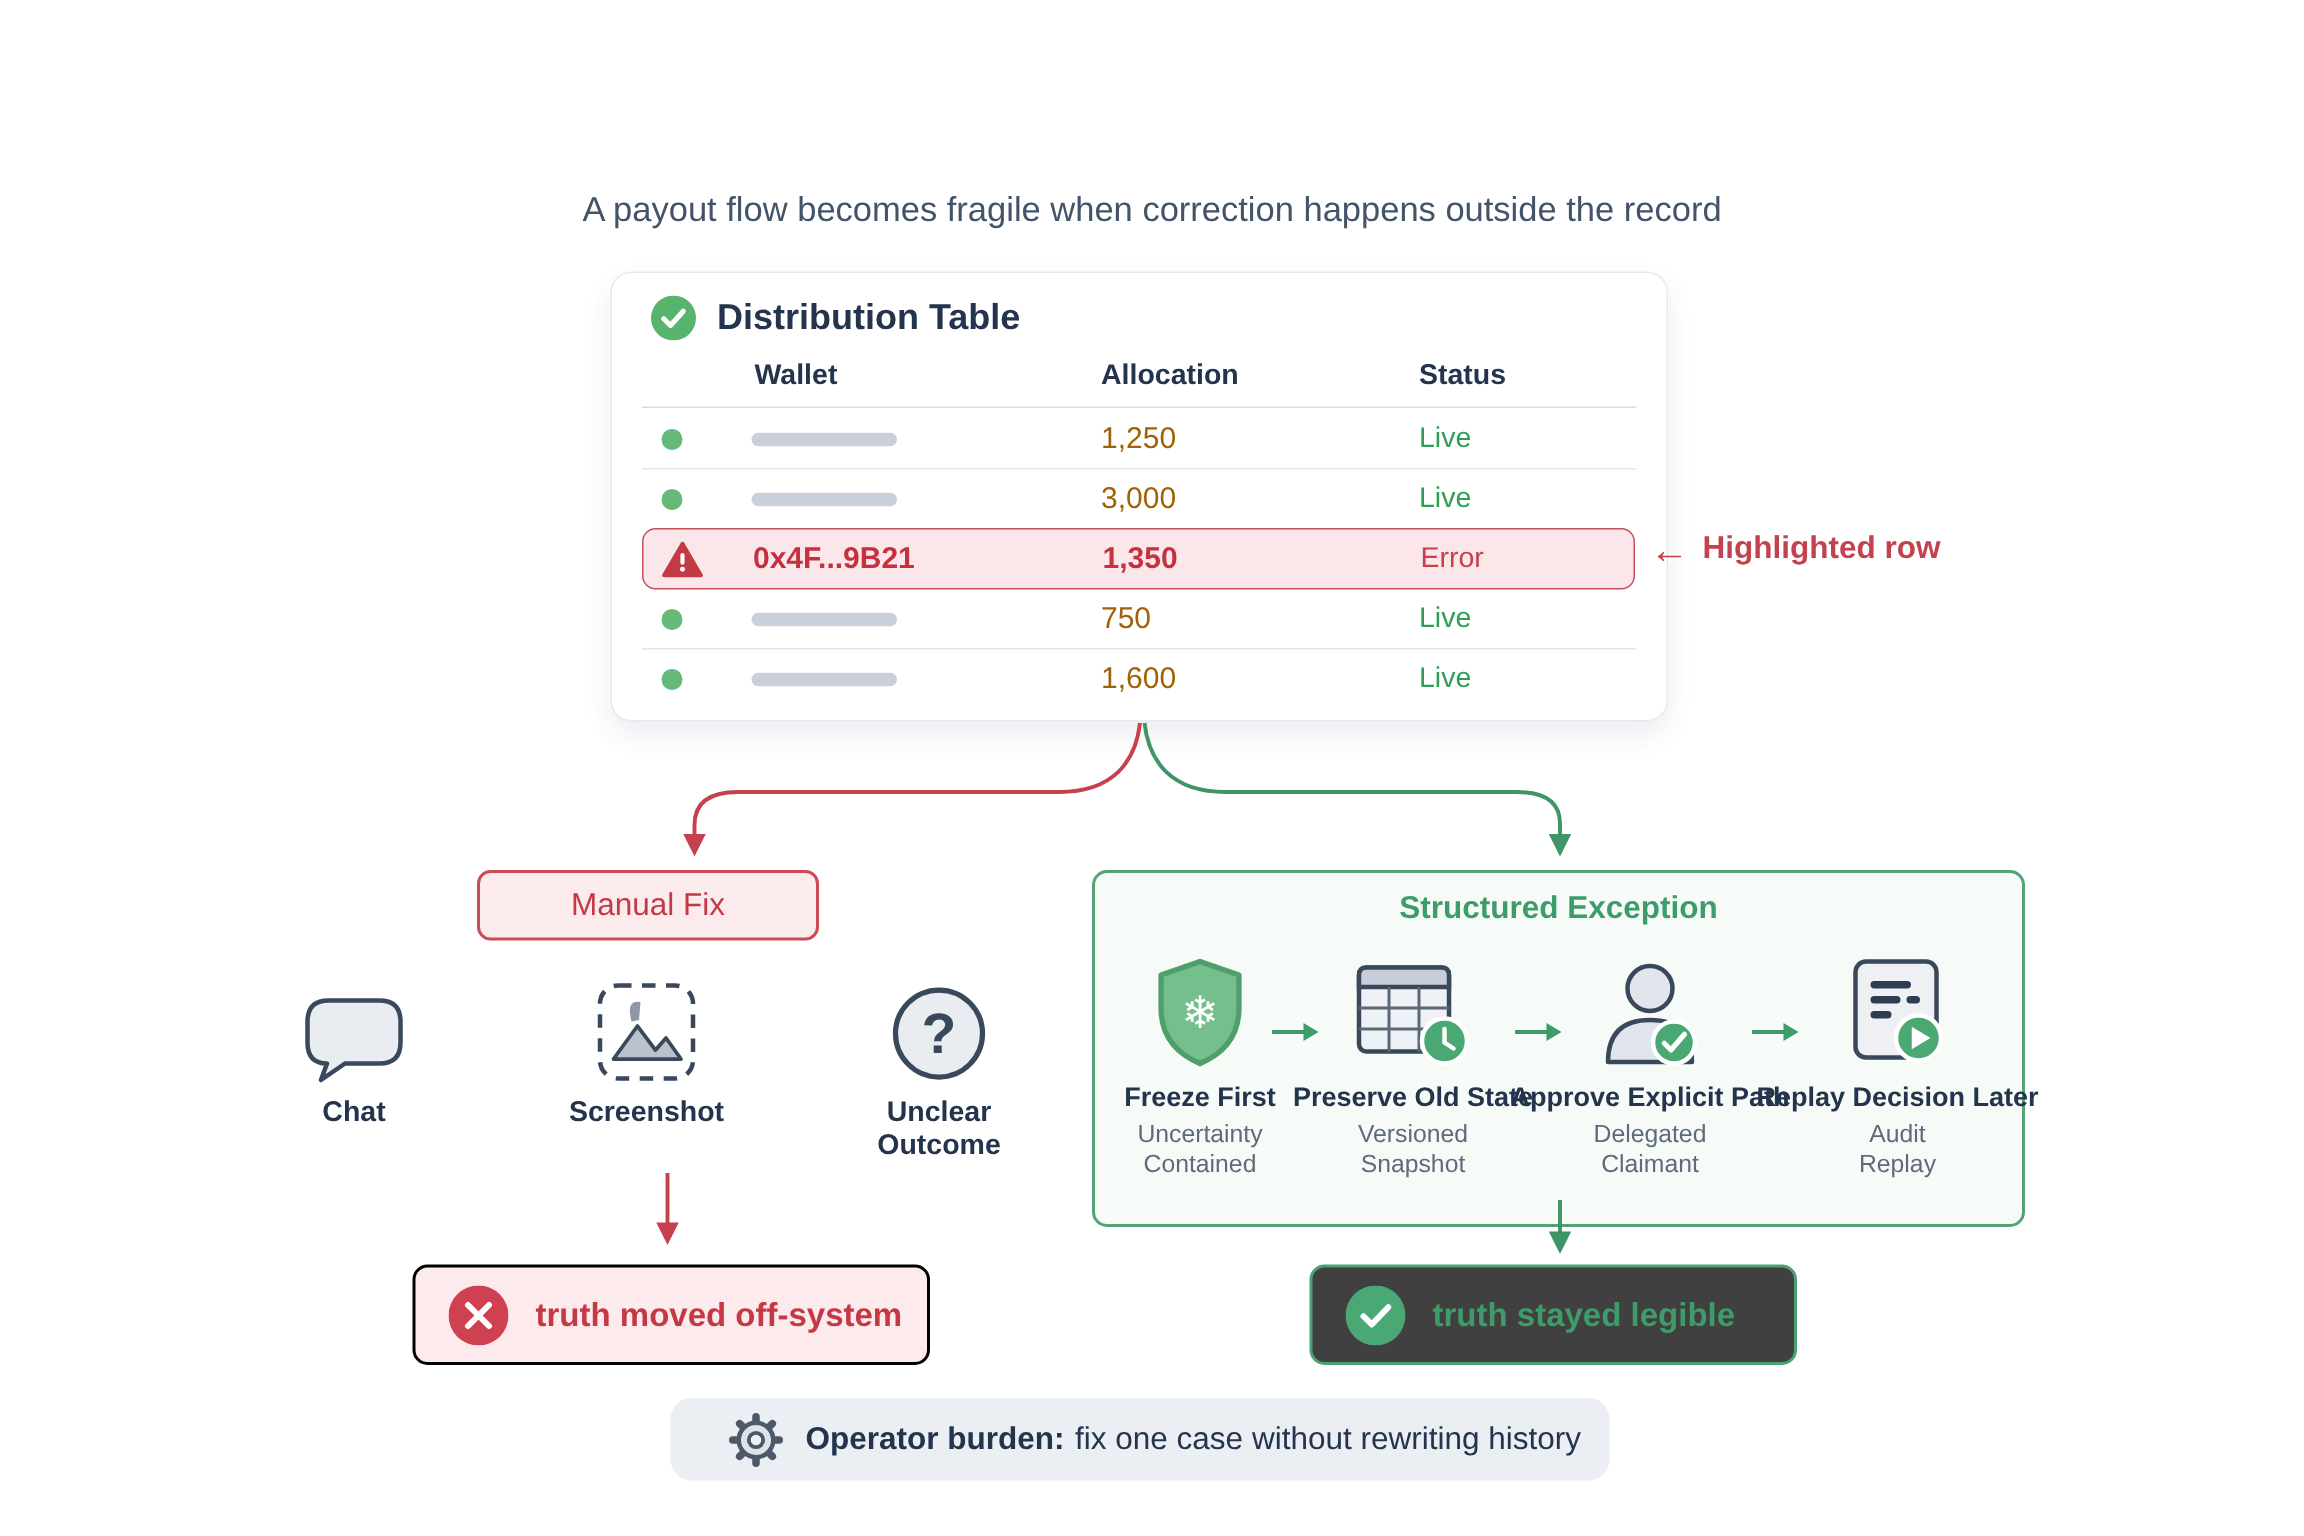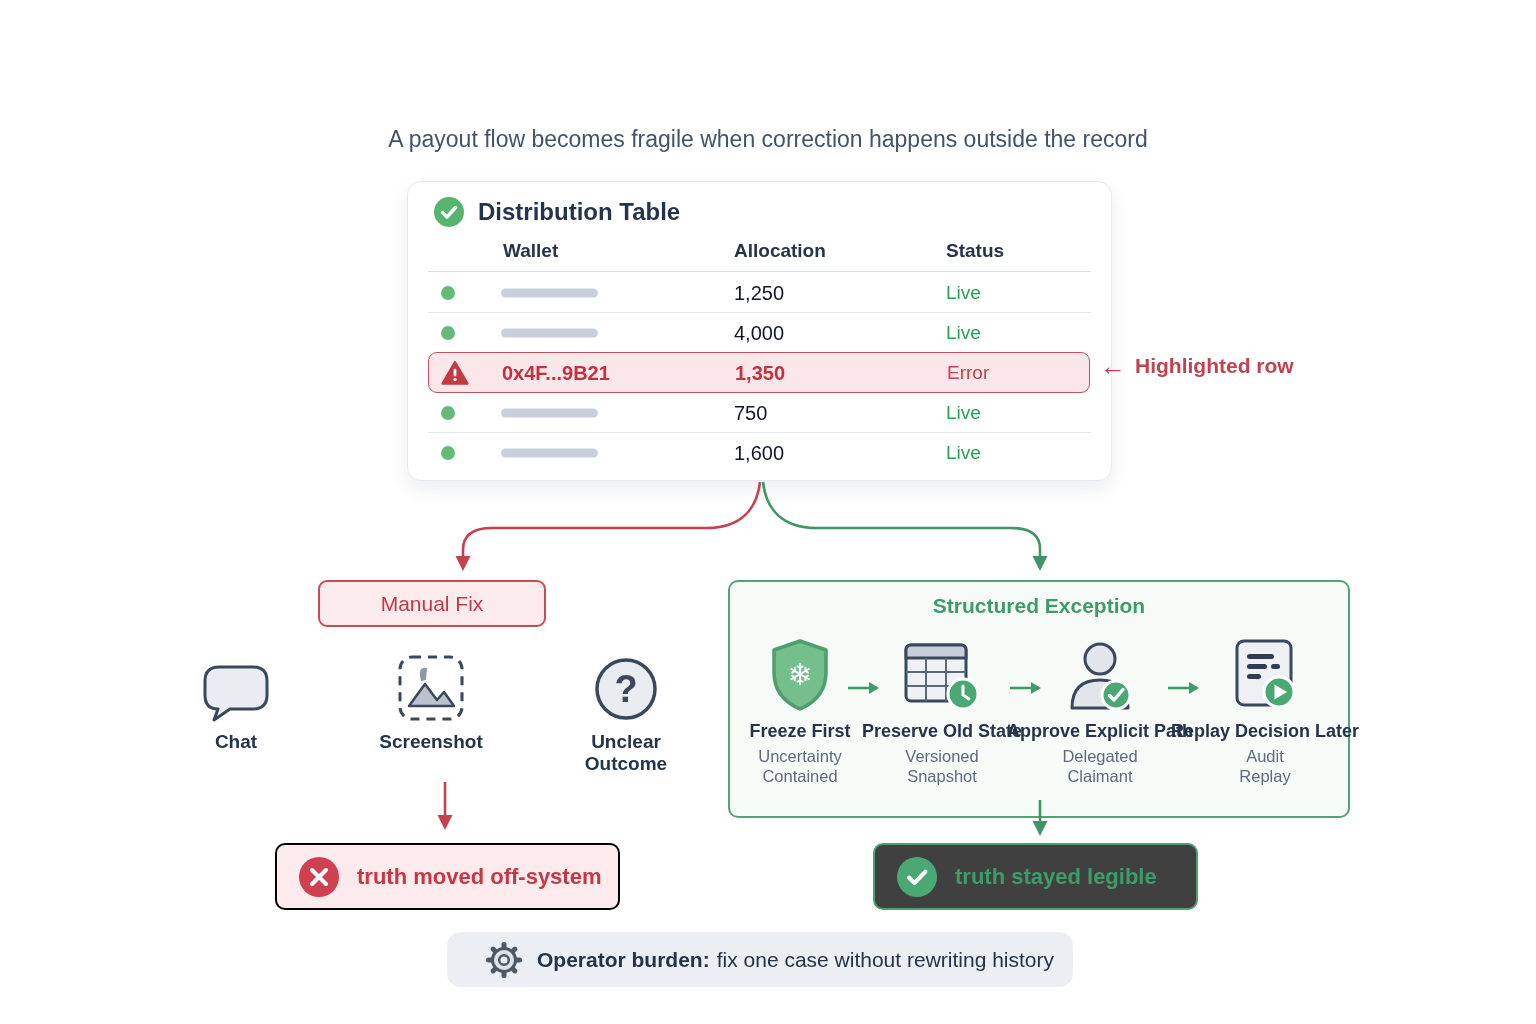--- a/index.html
+++ b/index.html
@@ -21,21 +21,21 @@
   .col-head { position:absolute; top:58px; font-size:19px; font-weight:700; color:#24344c; }
   .col-wallet { left:95px; } .col-alloc { left:326px; } .col-status { left:538px; }
   .sep { position:absolute; left:20px; right:20px; height:1px; background:#e2e7ed; }
   .sep-head { top:89px; background:#d7dde4; }
   .row { position:absolute; left:0; width:100%; height:40px; }
   .row .dot { position:absolute; left:33px; top:50%; transform:translateY(-50%);
               width:14px; height:14px; border-radius:50%; background:#65ba79; }
   .row .pill { position:absolute; left:93px; top:50%; transform:translateY(-50%);
                width:97px; height:9px; border-radius:5px; background:#c9d0da; }
   .row .alloc { position:absolute; left:326px; top:50%; transform:translateY(-50%);
-                font-size:20px; color:#0f172a; }
+                font-size:20px; color:#a16207; }
   .row .status { position:absolute; left:538px; top:50%; transform:translateY(-50%);
                  font-size:19px; font-weight:500; color:#2f9e57; }
   .row-error { position:absolute; left:20px; top:170px; width:662px; height:41px;
                background:#fbe7e9; border:1.5px solid #c5505c; border-radius:9px; }
   .row-error .warn { position:absolute; left:12px; top:50%; transform:translateY(-50%); }
   .row-error .wallet { position:absolute; left:73px; top:50%; transform:translateY(-50%);
                        font-size:20px; font-weight:700; color:#c4313f; }
   .row-error .alloc { position:absolute; left:306px; top:50%; transform:translateY(-50%);
                       font-size:20px; font-weight:700; color:#c4313f; }
   .row-error .status { position:absolute; left:518px; top:50%; transform:translateY(-50%);
@@ -113,21 +113,21 @@
     <div class="row" style="top:91px">
       <span class="dot"></span>
       <span class="pill"></span>
       <span class="alloc">1,250</span>
       <span class="status">Live</span>
     </div>
     <div class="sep" style="top:130px"></div>
     <div class="row" style="top:131px">
       <span class="dot"></span>
       <span class="pill"></span>
-      <span class="alloc">4,000</span>
+      <span class="alloc">3,000</span>
       <span class="status">Live</span>
     </div>
 
     <div class="row-error">
       <svg class="warn" width="28" height="25" viewBox="0 0 32 28">
         <path d="M16 2 L30 26 H2 Z" fill="#c23a43" stroke="#c23a43" stroke-width="3" stroke-linejoin="round"></path>
         <rect x="14.4" y="9" width="3.2" height="9" rx="1.6" fill="#fff"></rect>
         <circle cx="16" cy="21.5" r="1.9" fill="#fff"></circle>
       </svg>
       <span class="wallet">0x4F...9B21</span>

